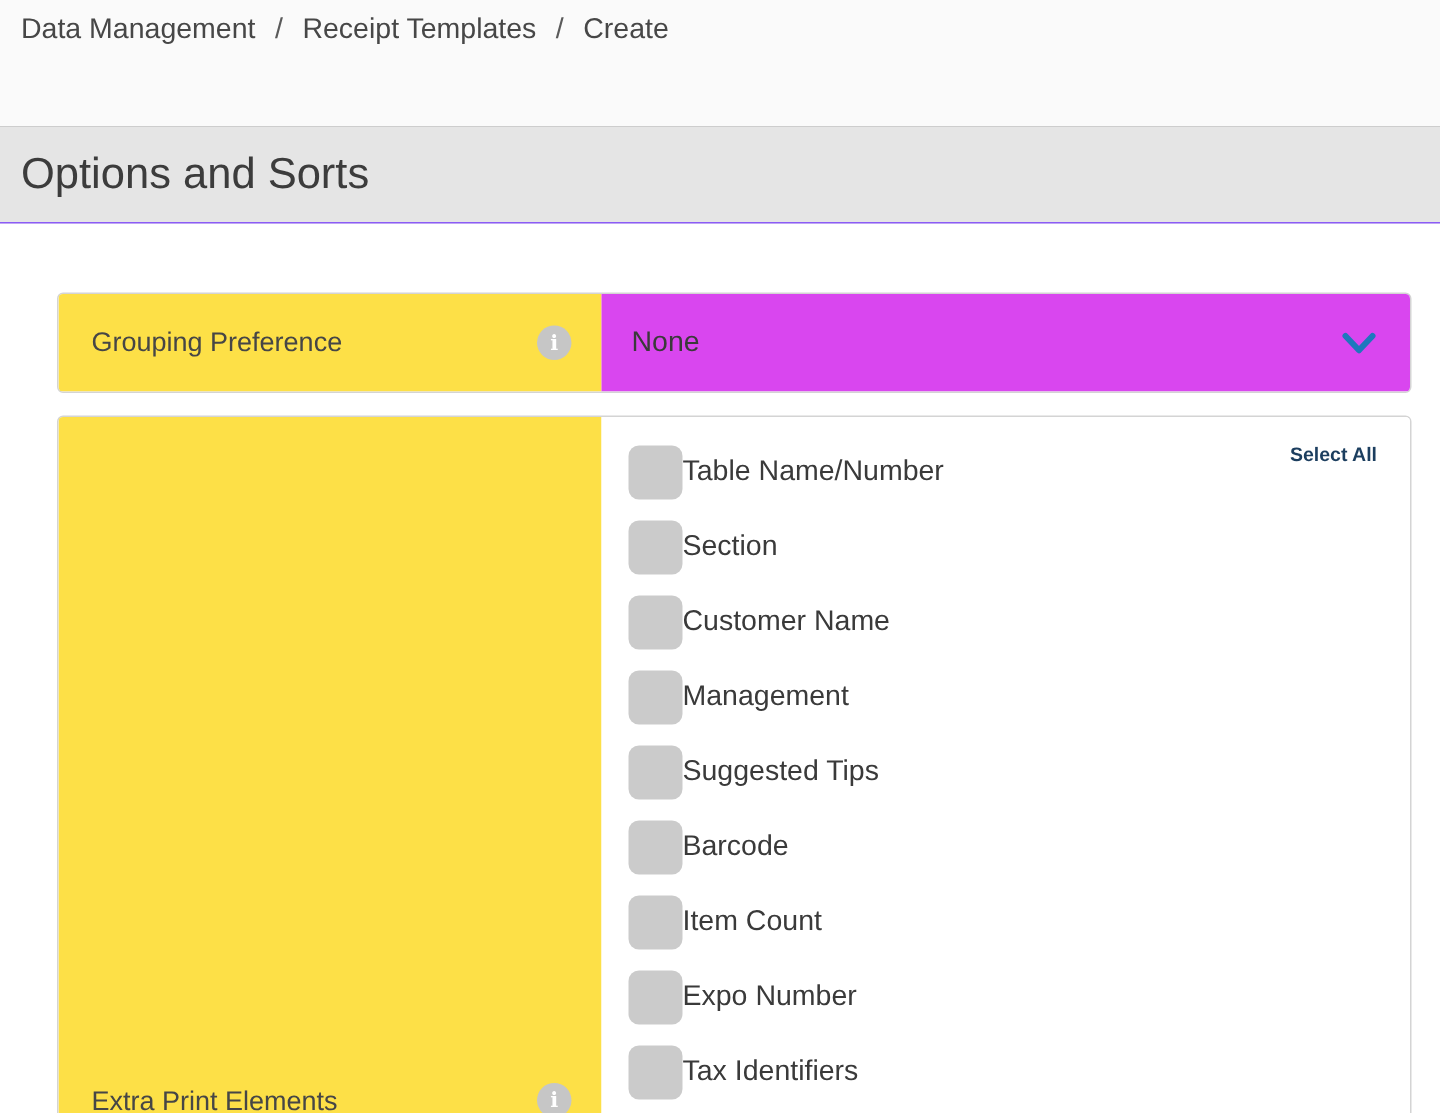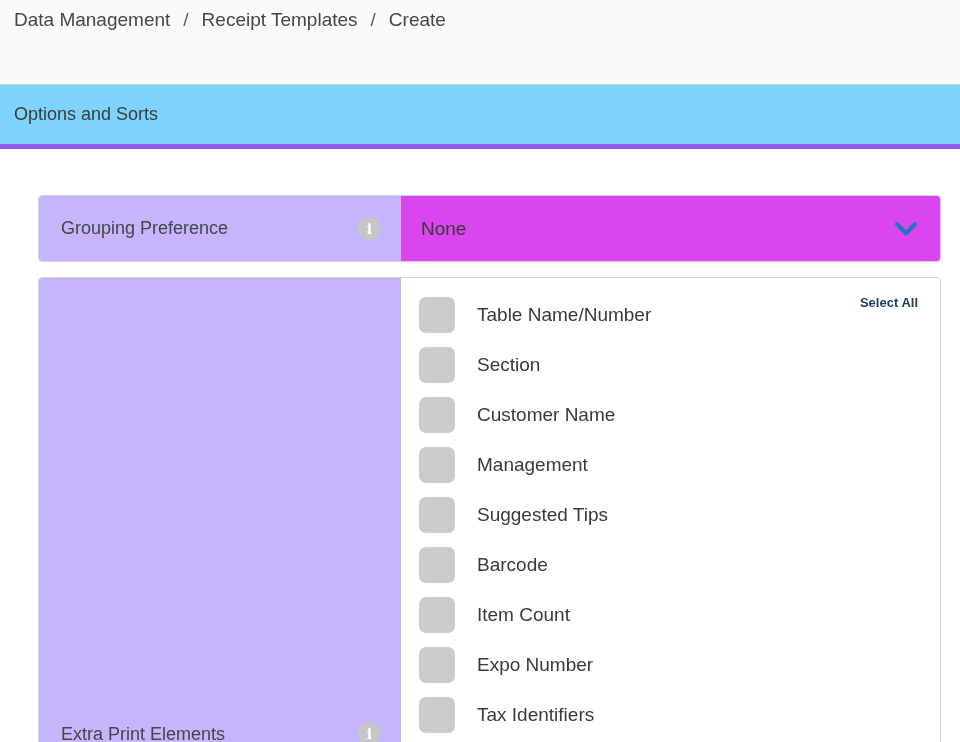--- a/index.html
+++ b/index.html
@@ -23,46 +23,46 @@
     color: #474747;
     white-space: nowrap;
   }
   .breadcrumb-bar .crumb { cursor: default; }
   .breadcrumb-bar .sep { margin: 0 13px; color: #5a5a5a; }
 
   
   .section-bar {
     height: 64px;
     box-sizing: border-box;
-    background: #7dd3fc;
-    border-bottom: 5px solid #8b5cf6;
+    background: #e5e5e5;
+    border-bottom: 1px solid #8b5cf6;
     display: flex;
     align-items: center;
     padding-left: 14px;
-    font-size: 18px;
+    font-size: 29px;
     color: #3c3c3c;
   }
 
   
   .content { padding: 46px 19px 0 38px; }
 
   .card {
     display: flex;
     border: 1px solid #d4d4d4;
     border-radius: 4px;
     background: #ffffff;
     overflow: hidden;
     box-sizing: border-box;
   }
   .card + .card { margin-top: 15px; }
 
   .card-label-col {
     width: 362px; min-width: 362px;
     box-sizing: border-box;
-    background: #c4b5fd;
+    background: #fde047;
     display: flex;
     align-items: center;
     justify-content: space-between;
     padding: 0 20px 0 22px;
     font-size: 18px;
     color: #464646;
   }
   .card-label-col.align-top {
     align-items: flex-end;
     padding-top: 27px;
@@ -109,21 +109,21 @@
   }
   .option-row { display: flex; align-items: center; height: 50px; }
   .checkbox {
     width: 36px; height: 36px;
     background: #cbcbcb;
     border-radius: 7px;
     flex: 0 0 auto;
     cursor: pointer;
   }
   .option-label {
-    margin-left: 22px;
+    margin-left: 0;
     font-size: 19px;
     color: #3a3a3a;
   }
   .select-all {
     position: absolute;
     top: 17px; right: 22px;
     font-size: 13px;
     font-weight: 600;
     color: var(--link-navy, #1c3e5f);
     cursor: pointer;

